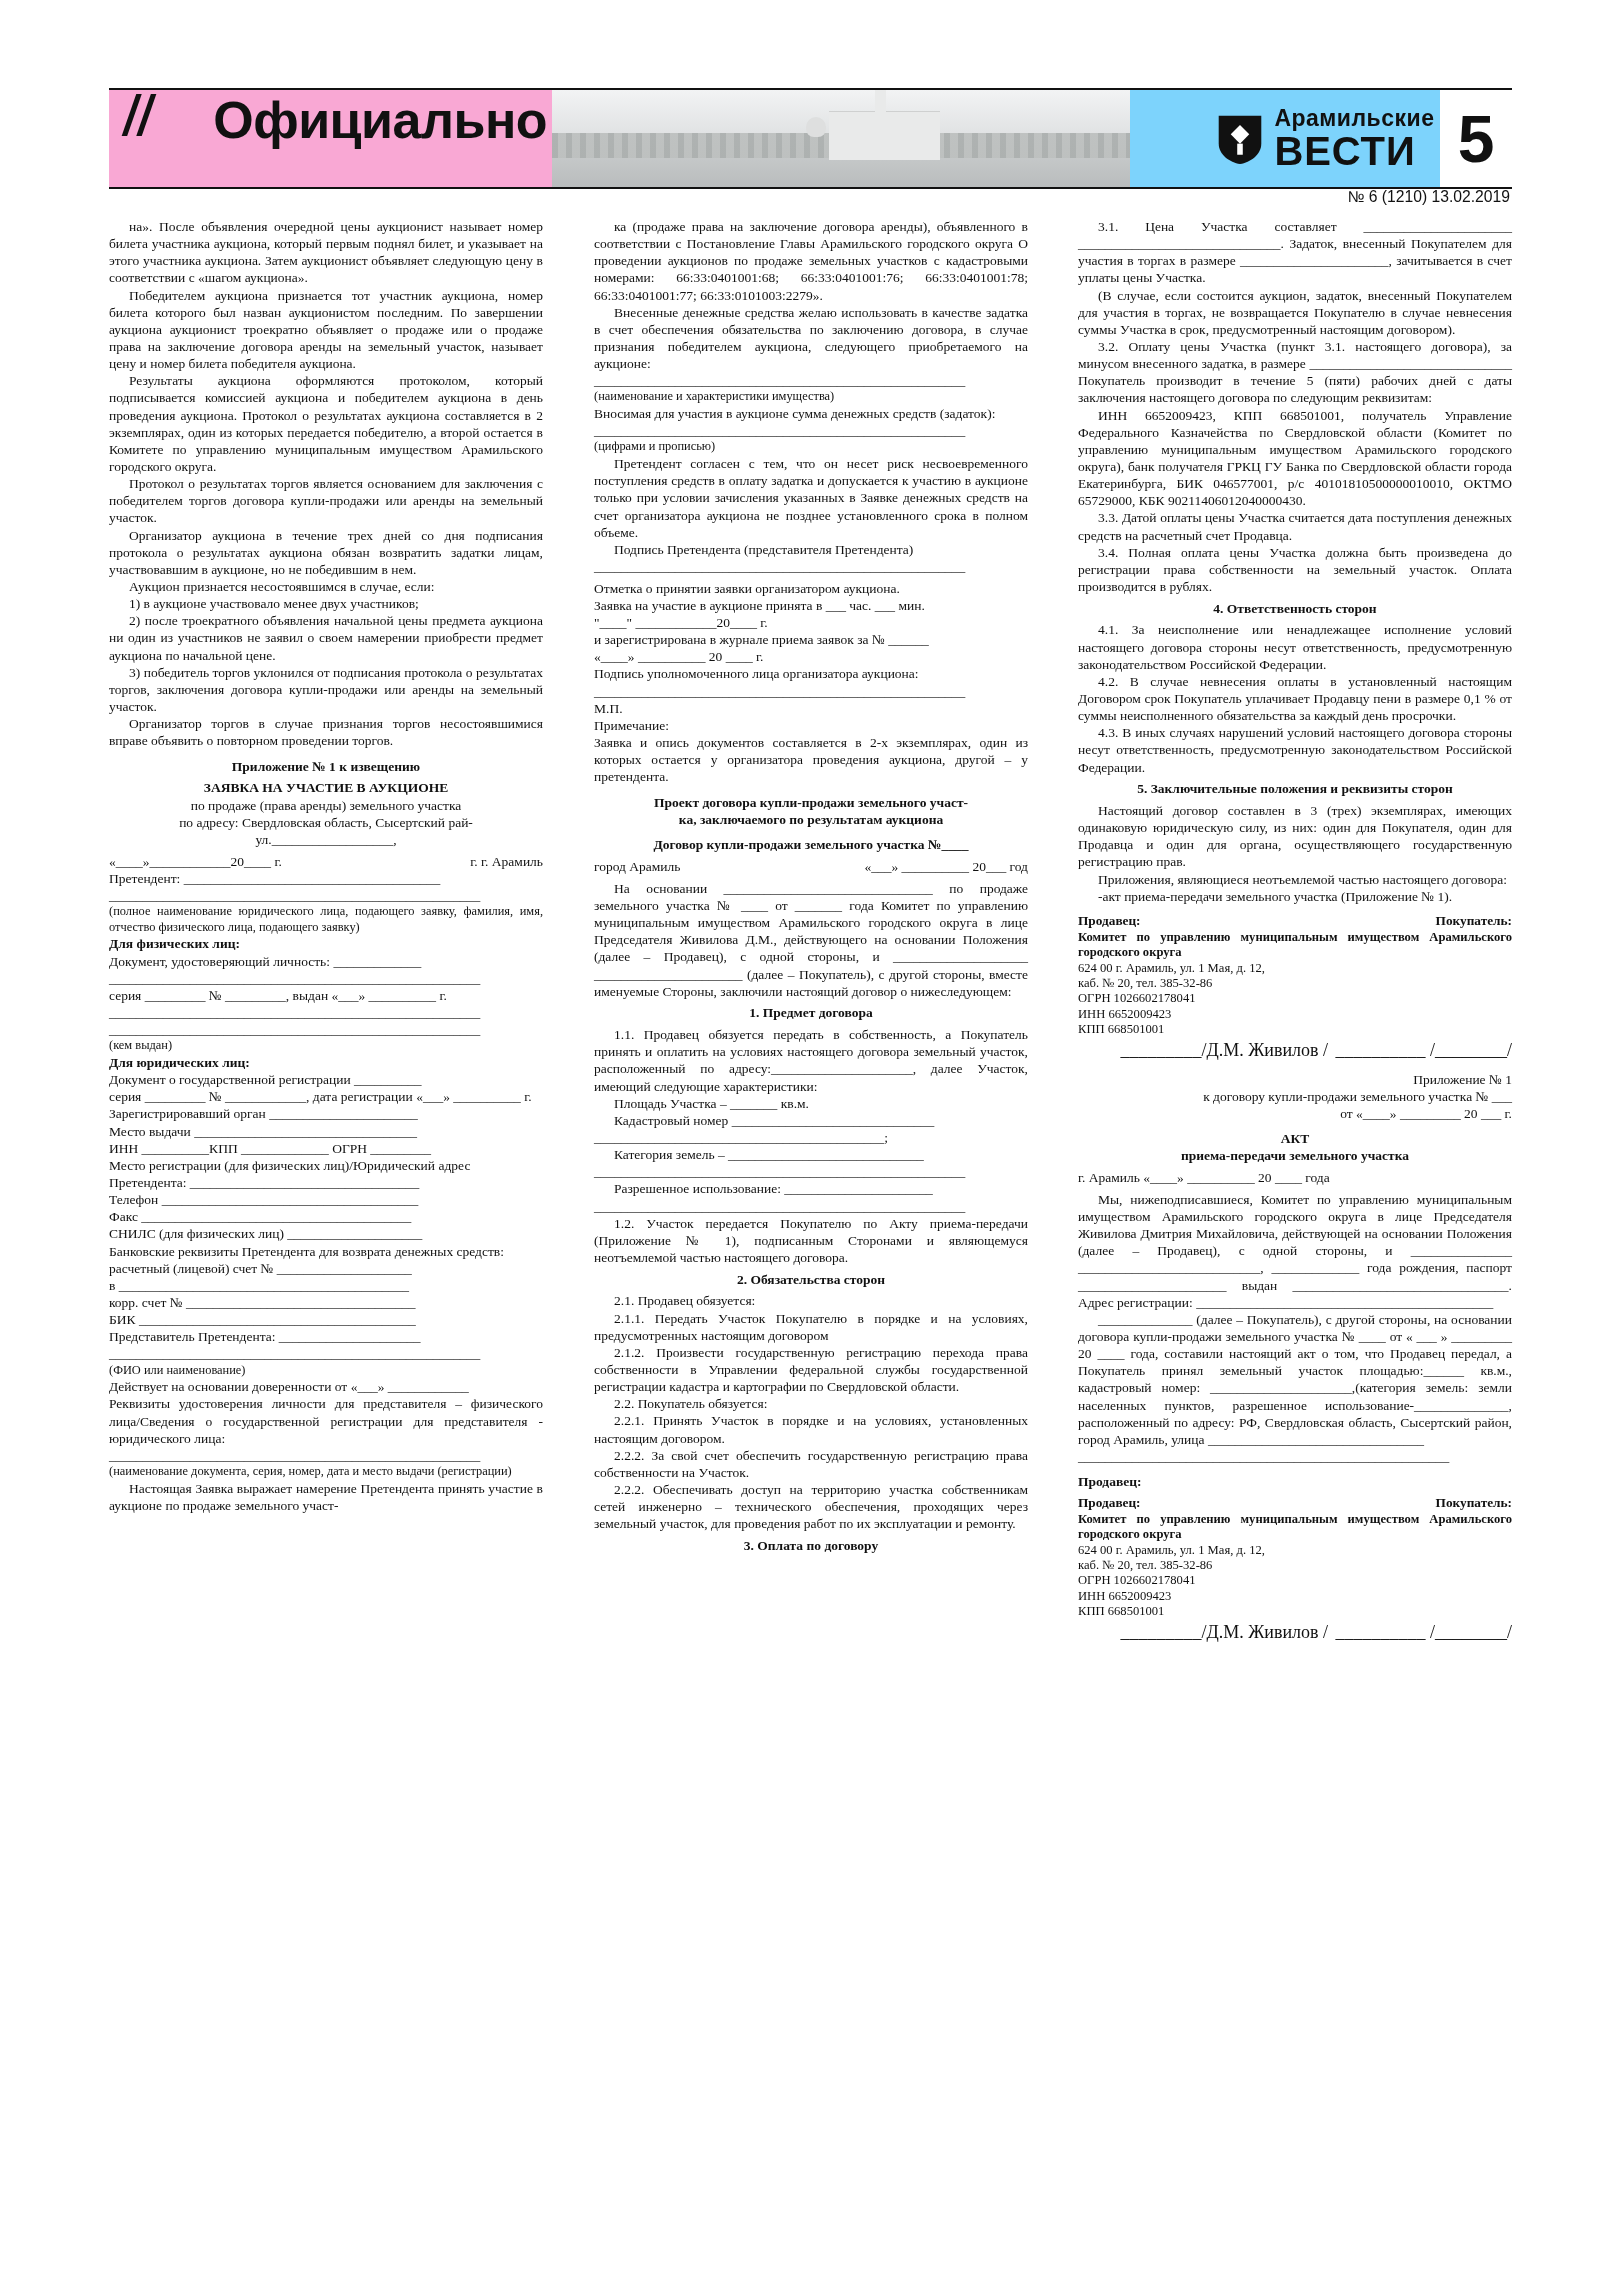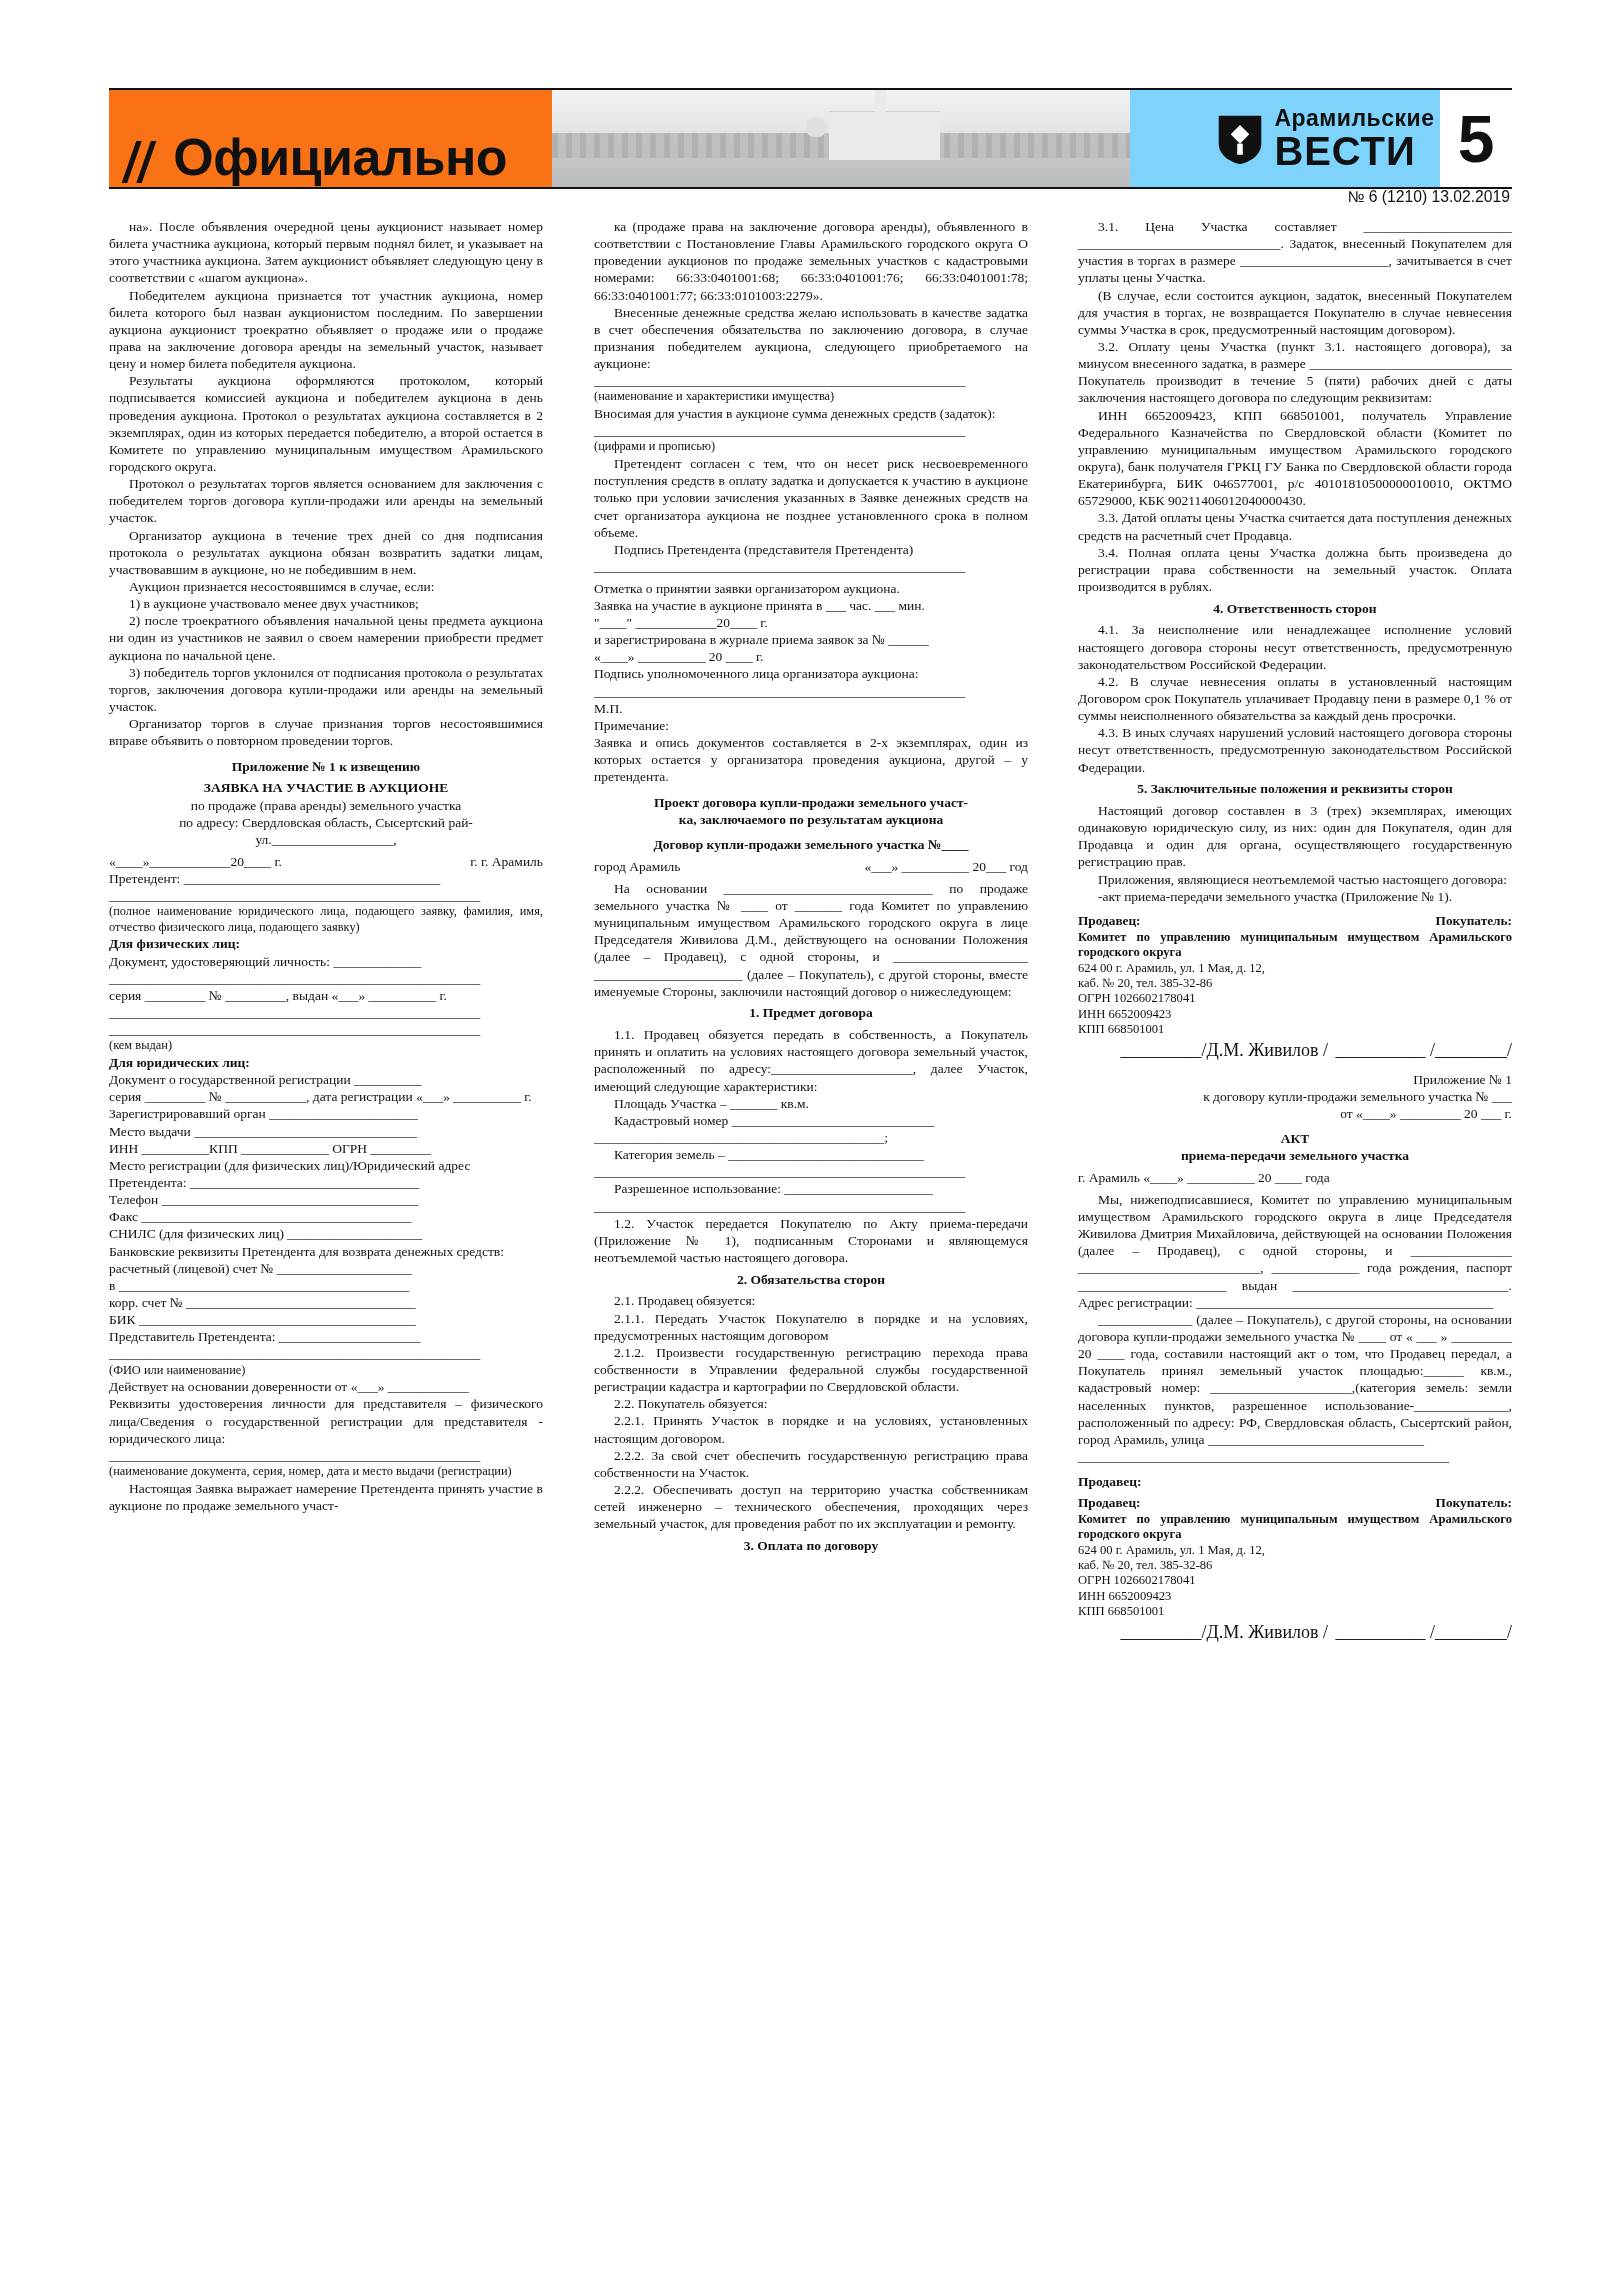--- a/index.html
+++ b/index.html
@@ -28,26 +28,27 @@
     top: 88px;
     width: 1403px;
     height: 97px;
     border-top: 2.8px solid #111;
     border-bottom: 2.8px solid #111;
     display: flex;
     align-items: stretch;
   }
   .masthead-title {
     display: flex;
-    align-items: flex-end;
+    align-items: flex-start;
     padding-left: 9.2px;
     width: 434px;
     flex: none;
-    background: #f97316;
+    background: #f9a8d4;
     z-index: 3;
+    gap: 40px;
   }
   .slashes {
     display: inline-block;
     margin-right: 13px;
     line-height: 0;
   }
   .slashes svg { display: block; }
   .masthead-title .word {
     font-family: "Liberation Sans", sans-serif;
     font-weight: bold;

